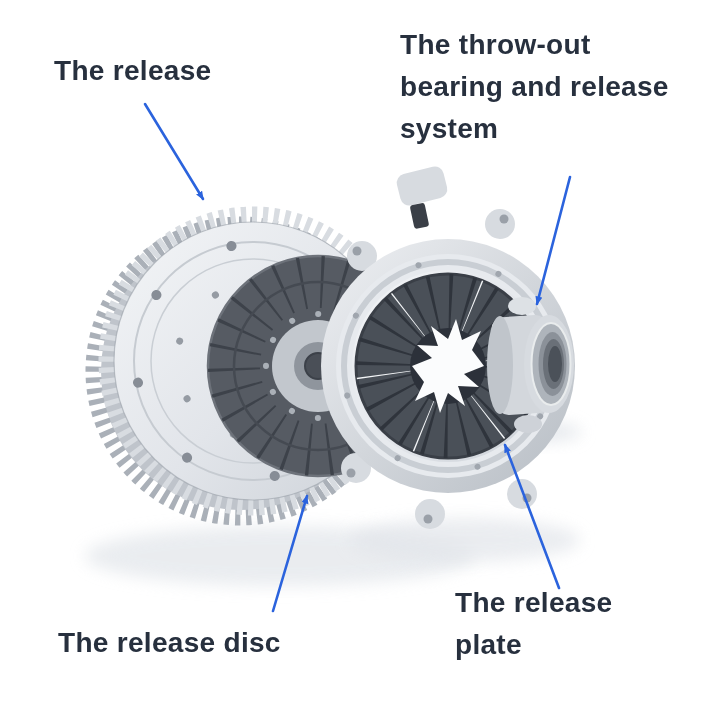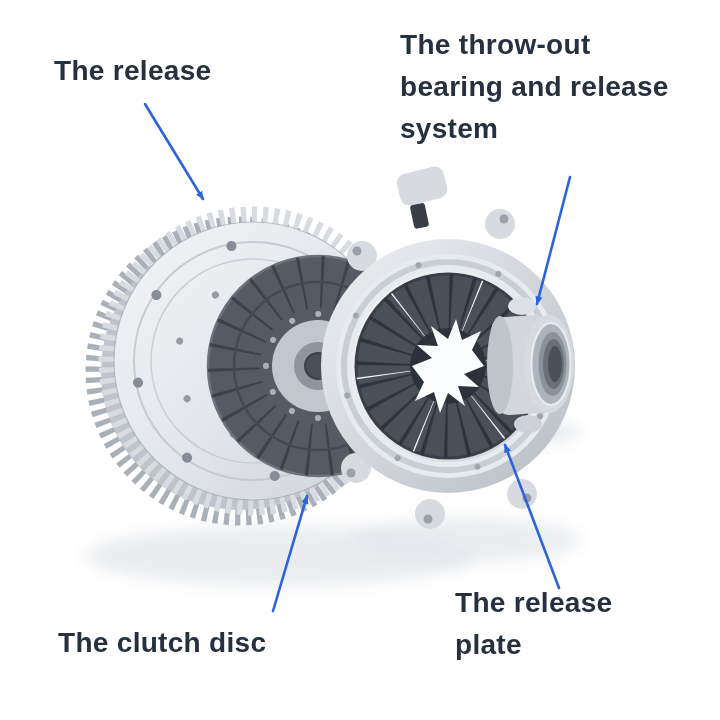--- a/index.html
+++ b/index.html
@@ -149,17 +149,17 @@
       <path d="M559 588 L505 445" marker-end="url(#arrowHead)"></path>
     </g>
   </svg>
 
   <div id="label-flywheel" class="label">The release</div>
 
   <div id="label-throwout" class="label center">The throw-out
 bearing and release
 system</div>
 
-  <div id="label-clutchdisc" class="label">The clutch disc</div>
+  <div id="label-clutchdisc" class="label">The release disc</div>
 
   <div id="label-pressure" class="label center">The release
 plate</div>
 </div>
 
 </body></html>

